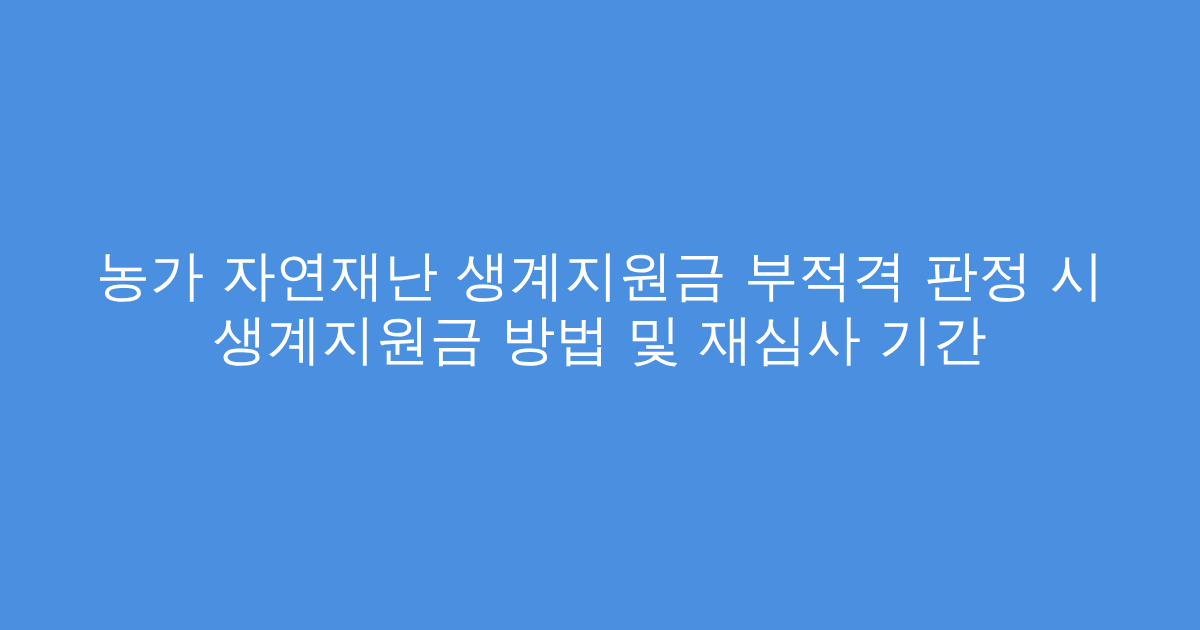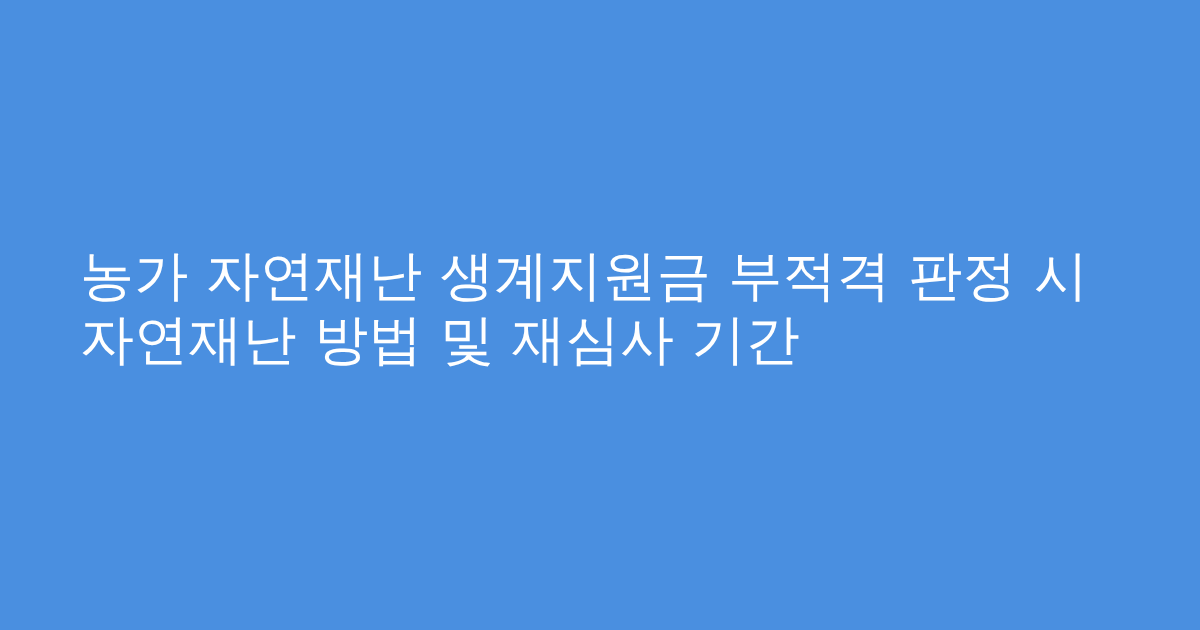--- a/index.html
+++ b/index.html
@@ -26,36 +26,36 @@
     align-items: center;
     justify-content: center;
     background-color: #4a8fe0;
     
     padding-bottom: 14px;
   }
 
   .title-block {
     width: 1040px;
     margin: 9px;
-    text-align: left;
+    text-align: center;
   }
 
   .title-line {
     display: block;
     color: #ffffff;
     font-size: 54px;
     line-height: 64px;
     font-weight: 400;
     letter-spacing: 0.2px;
     word-break: keep-all;
     white-space: nowrap;
     -webkit-font-smoothing: antialiased;
   }
 </style>
 </head>
 <body>
 
 <div class="card">
   <div class="title-block">
     <span class="title-line">농가 자연재난 생계지원금 부적격 판정 시</span>
-    <span class="title-line">자연재난 방법 및 재심사 기간</span>
+    <span class="title-line">생계지원금 방법 및 재심사 기간</span>
   </div>
 </div>
 
 </body></html>

